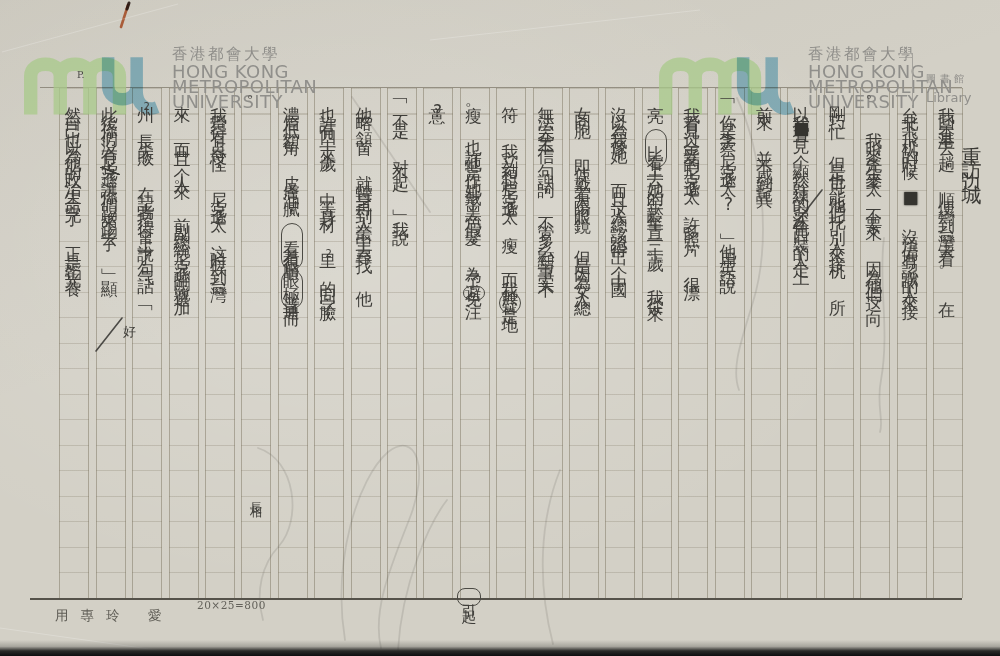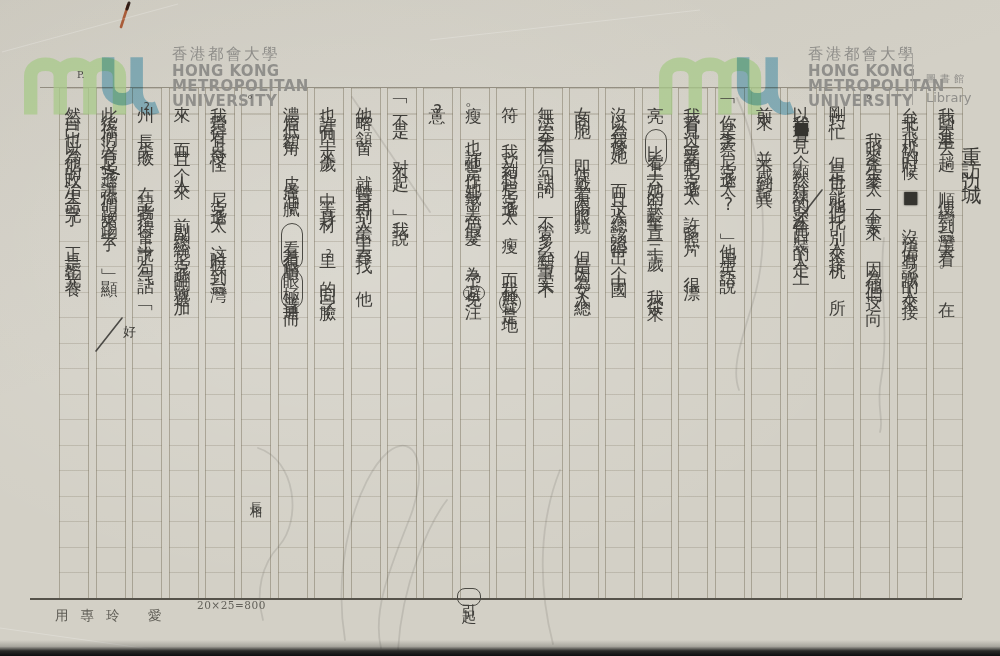--- a/index.html
+++ b/index.html
@@ -8,21 +8,21 @@
     background:
       radial-gradient(ellipse at 35% 38%, rgba(255,255,255,.18), rgba(255,255,255,0) 60%),
       linear-gradient(160deg, rgba(120,115,100,.08), rgba(120,115,100,0) 40%),
       #d3d0c6;
     font-family:"DejaVu Sans", sans-serif;
   }
   
   .logo{position:absolute;top:0;left:0;width:0;height:0;}
   .logo svg{position:absolute;overflow:visible;}
   .logo-cn{position:absolute;font-size:15.5px;letter-spacing:2.5px;color:#8f8e8a;white-space:nowrap;}
-  .logo-en{position:absolute;font-size:15px;font-weight:bold;line-height:15px;letter-spacing:.4px;color:#908f8b;white-space:nowrap;}
+  .logo-en{position:absolute;font-size:18px;font-weight:normal;line-height:15px;letter-spacing:.4px;color:#908f8b;white-space:nowrap;}
   .lib-cn{position:absolute;font-size:10px;letter-spacing:4px;color:#8f8e8a;white-space:nowrap;}
   .lib-en{position:absolute;font-size:13px;color:#908f8b;white-space:nowrap;}
   .lib-divider{position:absolute;width:1px;height:52px;background:#a5a39d;}
   
   .gridcol{position:absolute;top:88px;height:510px;width:28px;
     border-left:1px solid rgba(125,117,98,.5);border-right:1px solid rgba(125,117,98,.5);
     background:repeating-linear-gradient(to bottom, rgba(125,117,98,.26) 0 1px, rgba(0,0,0,0) 1px 25.5px);}
   #grid-top{position:absolute;left:40px;top:87px;width:922px;height:1px;background:rgba(105,99,84,.6);}
   #grid-bottom{position:absolute;left:30px;top:598px;width:932px;height:2px;background:#55524a;}
   

